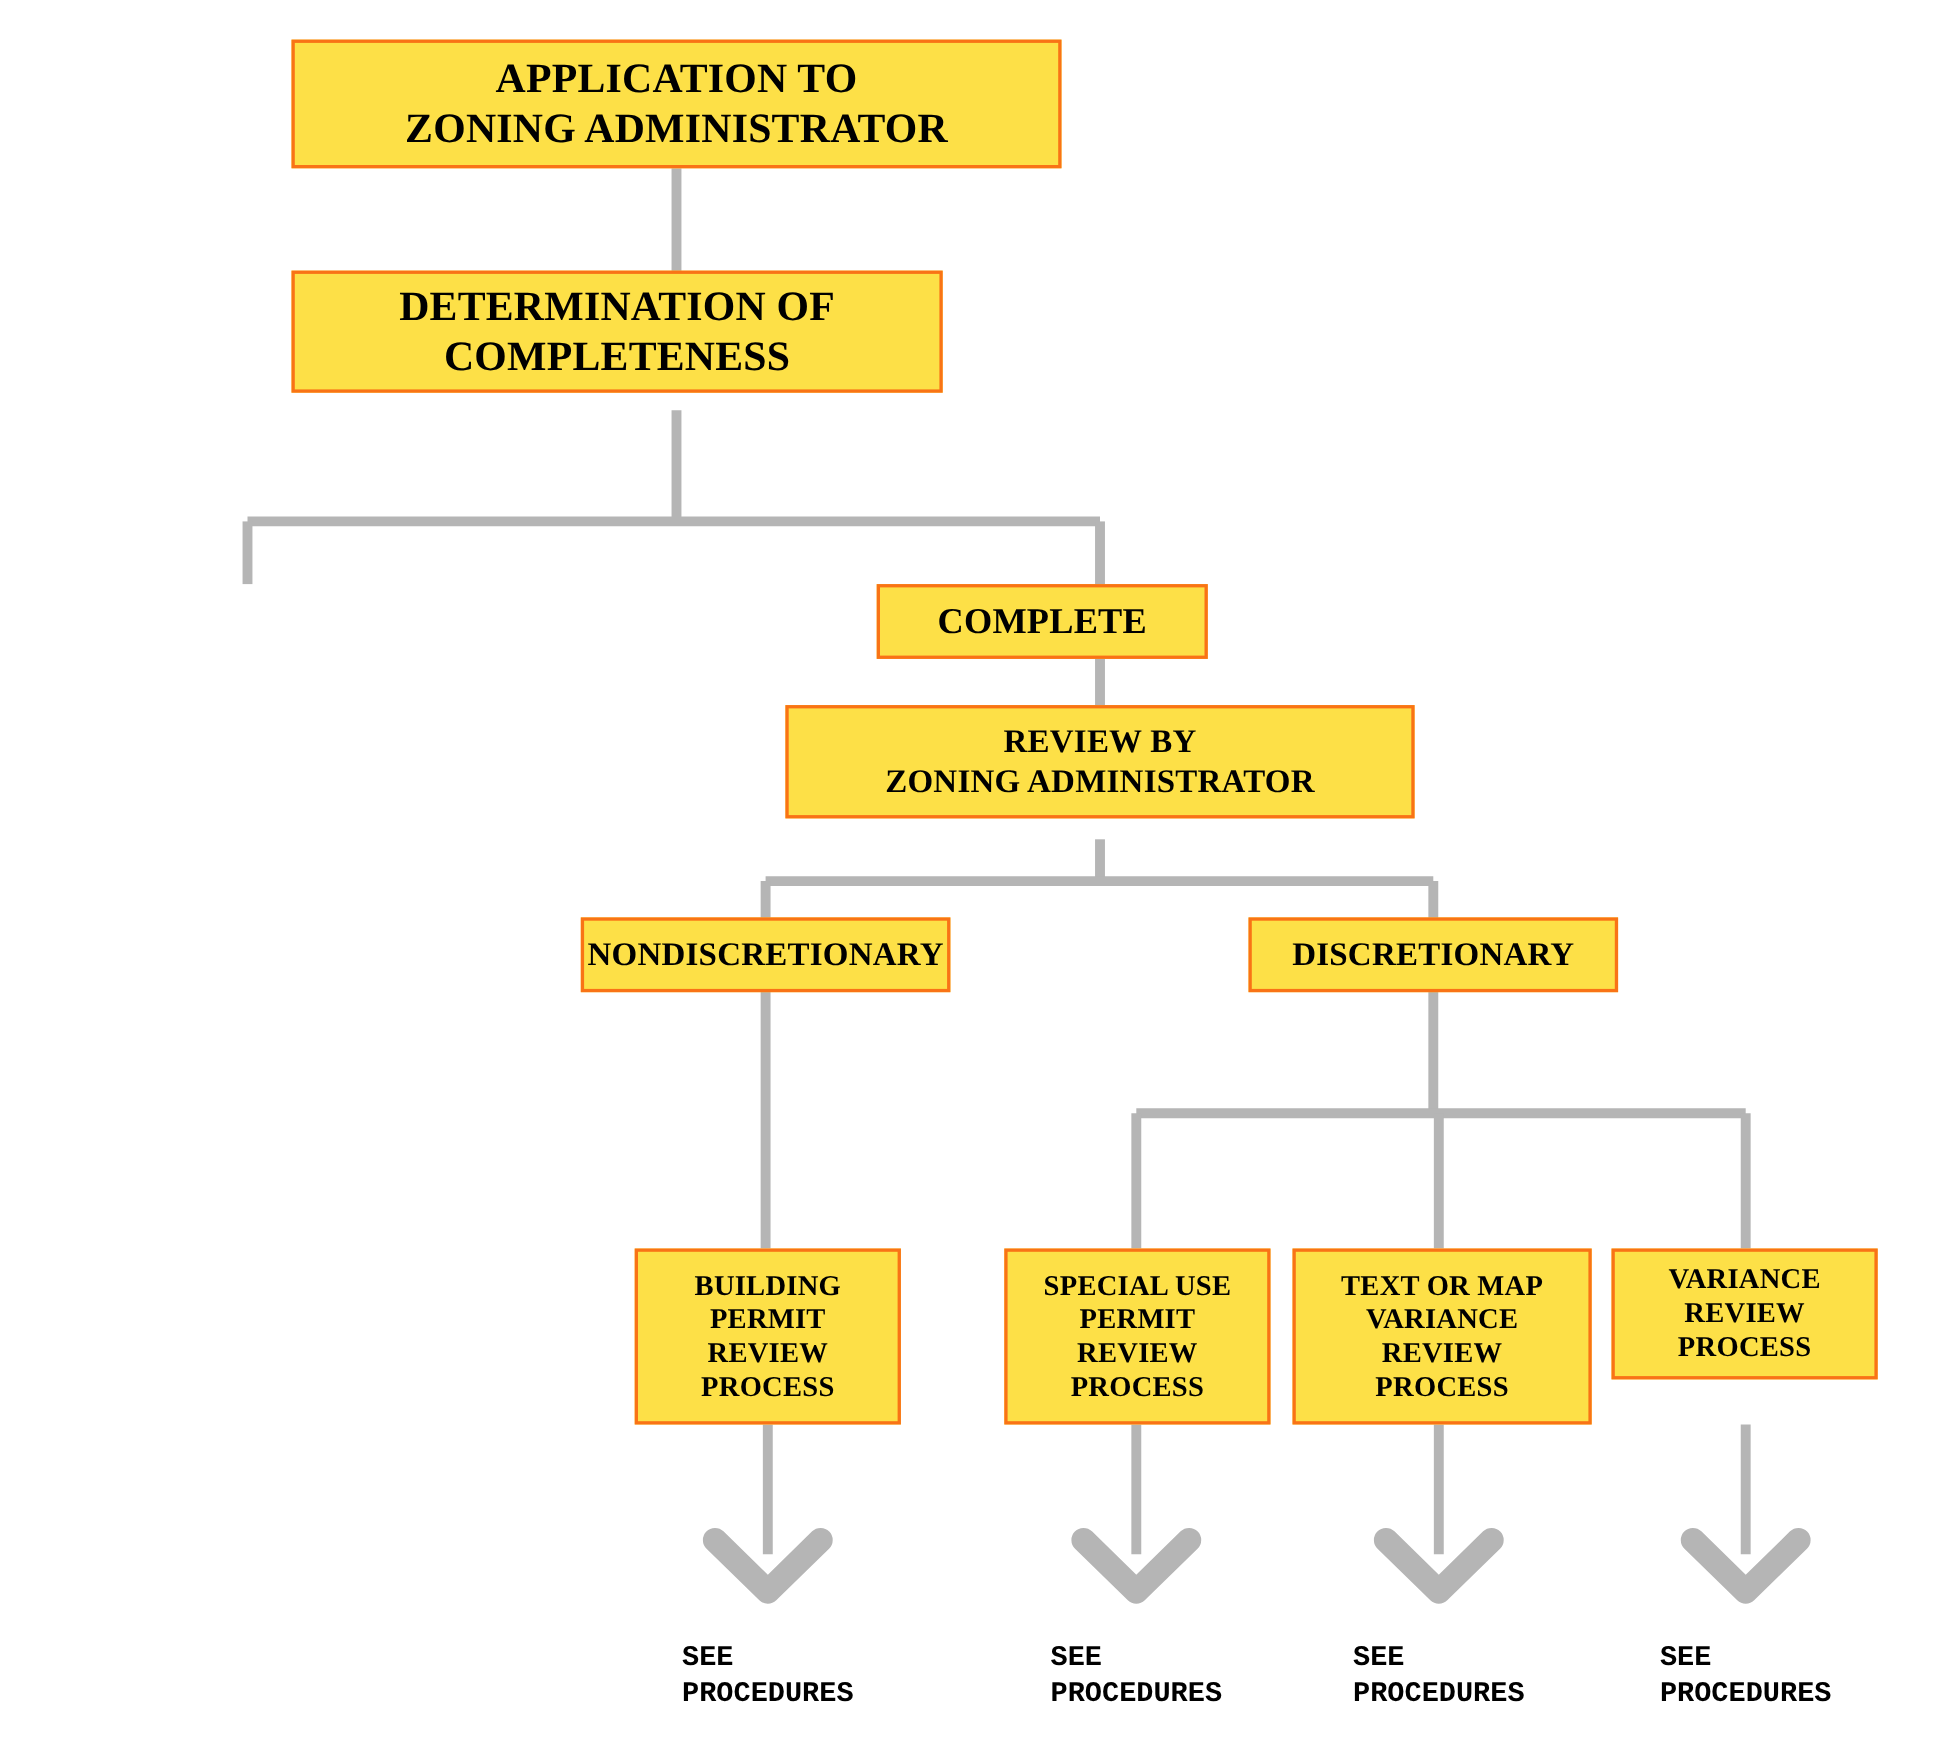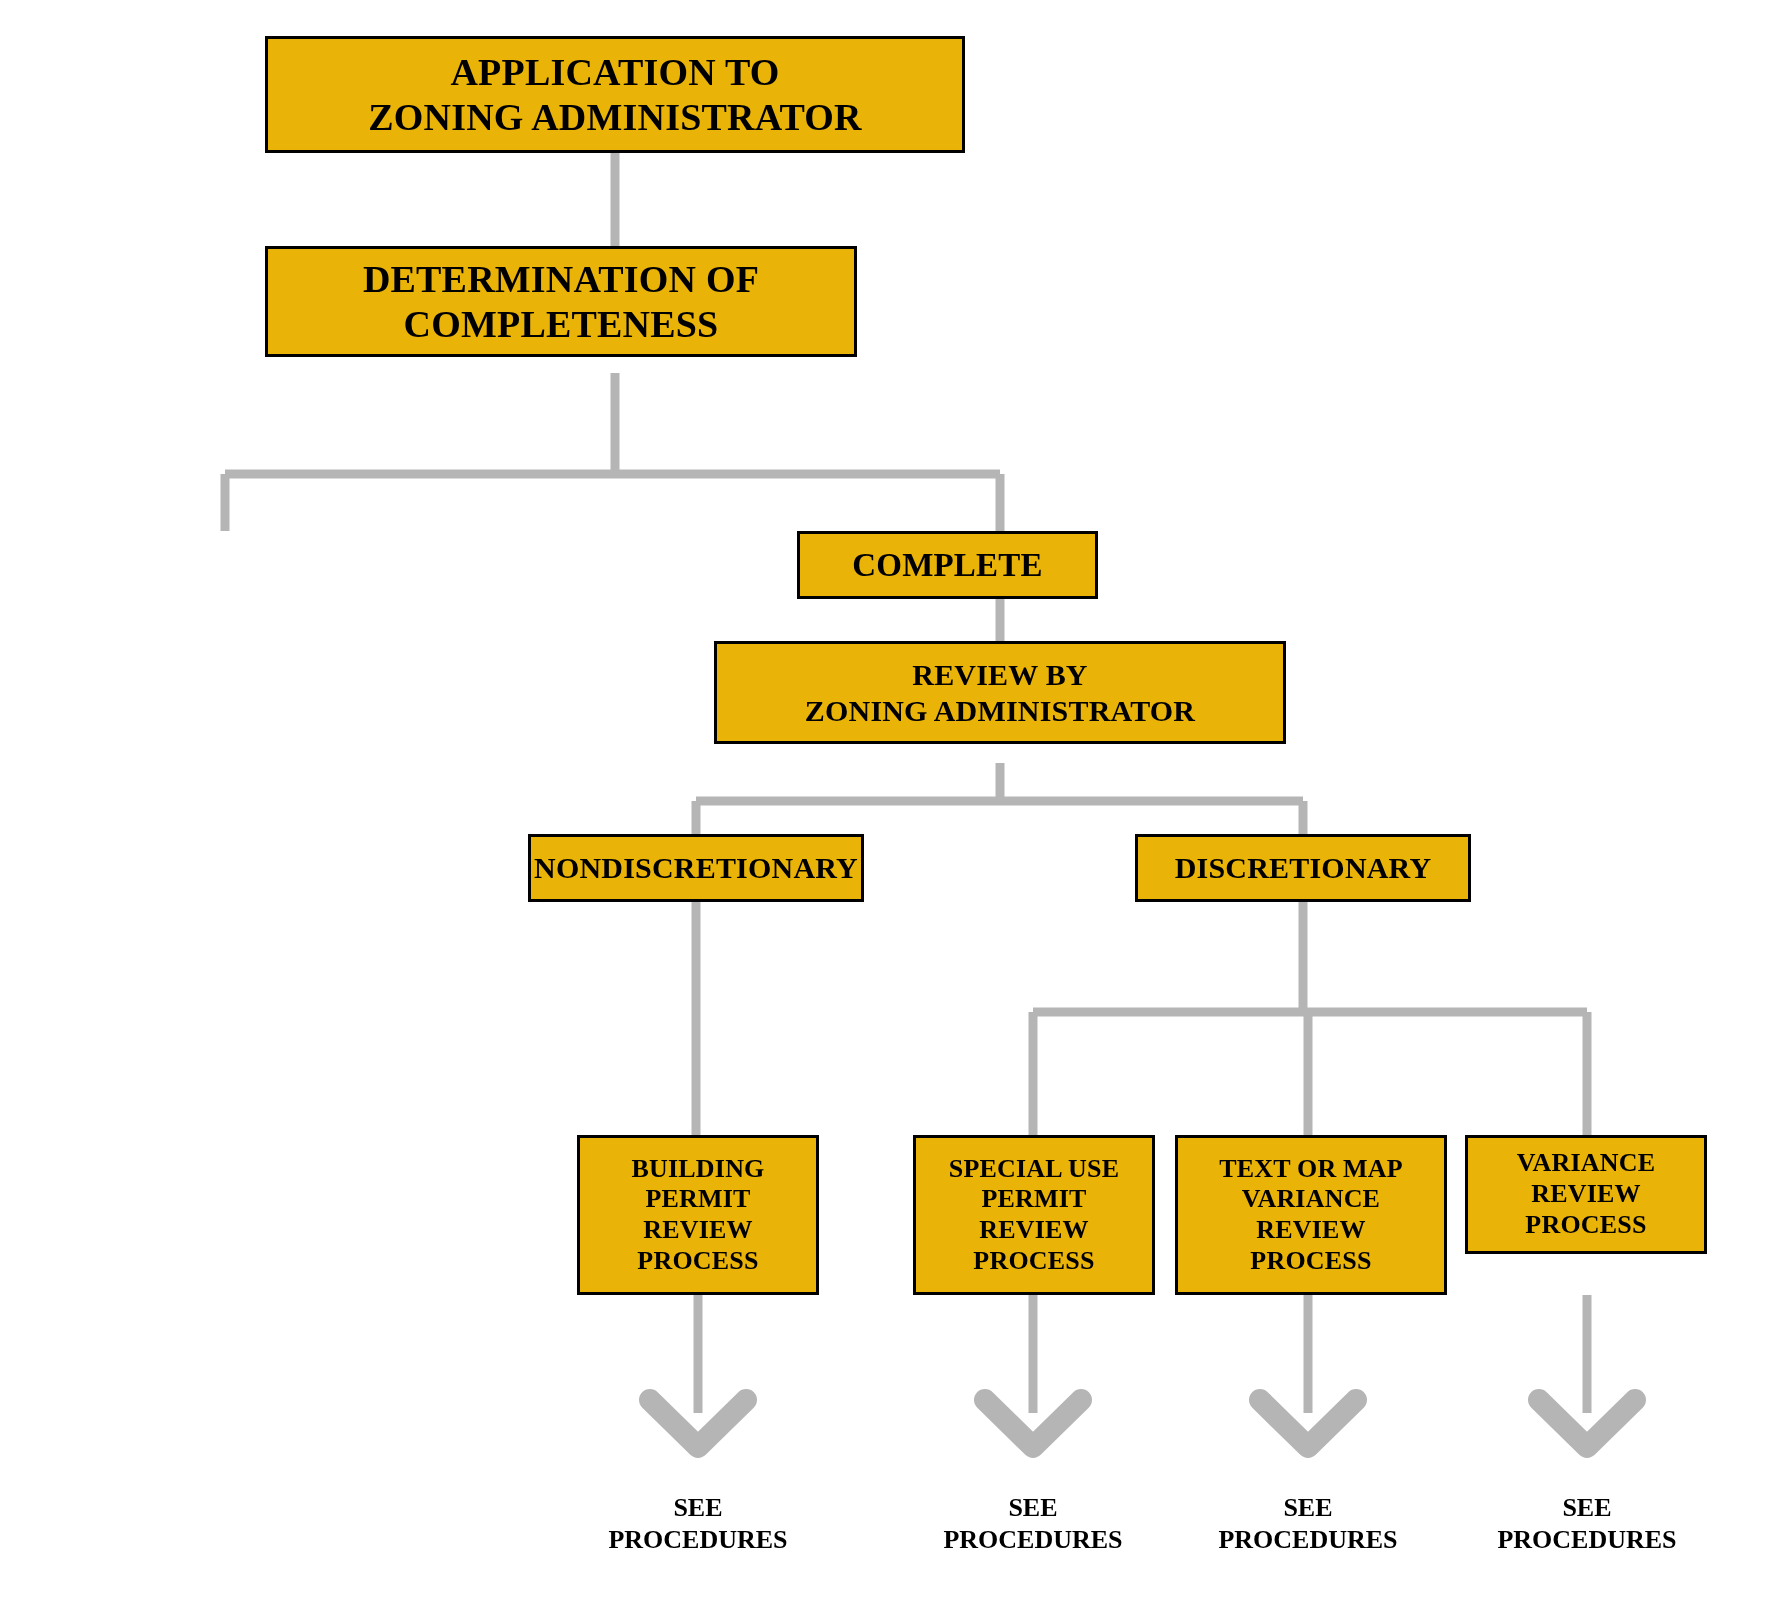--- a/index.html
+++ b/index.html
@@ -21,22 +21,22 @@
     position: absolute;
     left: 0;
     top: 0;
     width: 1781px;
     height: 1598px;
     z-index: 1;
   }
   .node-box {
     position: absolute;
     z-index: 2;
-    background: #eab308;
-    border: 3px solid #000000;
+    background: #fde047;
+    border: 3px solid #f97316;
     box-sizing: border-box;
     display: flex;
     align-items: center;
     justify-content: center;
     text-align: center;
   }
   .node-text {
     font-weight: bold;
     color: #000000;
     letter-spacing: 0.2px;
@@ -47,24 +47,24 @@
   .size-xl  { font-size: 38px; }
   .size-lg  { font-size: 33px; }
   .size-md  { font-size: 30px; }
   .size-sm  { font-size: 26px; }
   .terminal-label {
     position: absolute;
     z-index: 2;
     font-weight: bold;
     font-size: 26px;
     color: #000000;
-    text-align: center;
     line-height: 1.22;
     white-space: pre-line;
     transform: translateX(-50%);
+    font-family: Liberation Mono, monospace;
   }
 </style>
 </head>
 <body>
 
 <div id="flowchart-root">
 
   <svg id="connector-layer" viewBox="0 0 1781 1598" width="1781" height="1598" xmlns="http://www.w3.org/2000/svg">
 
     <g stroke="#b5b5b5" stroke-width="9" fill="none" stroke-linecap="butt">

